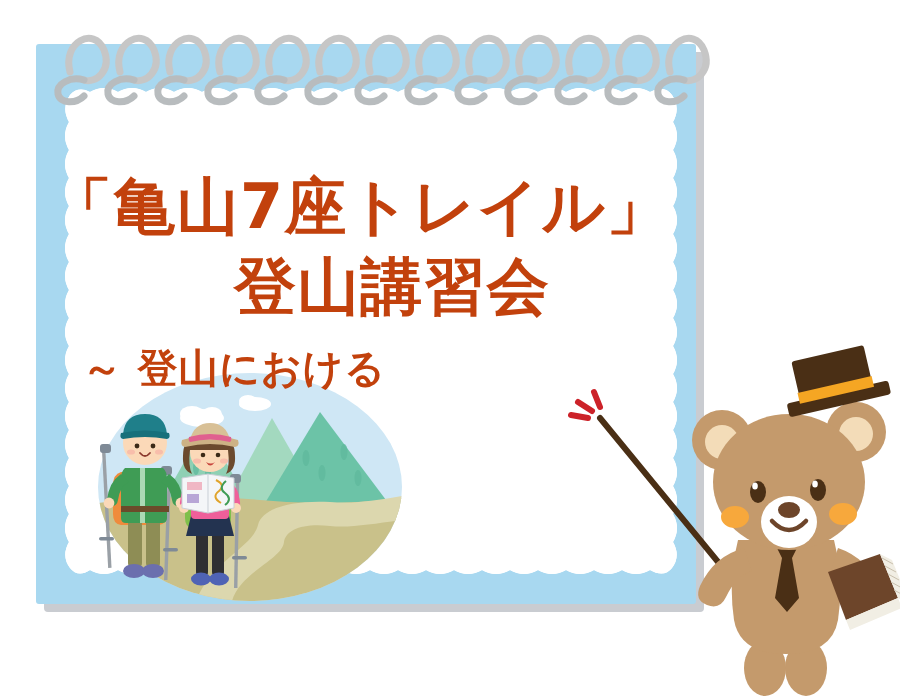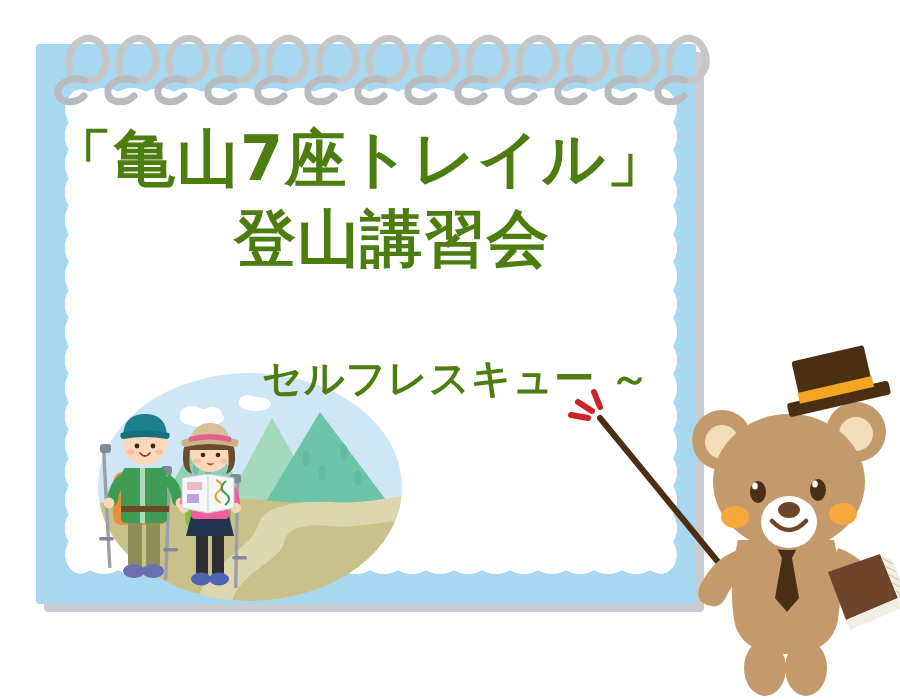--- a/index.html
+++ b/index.html
@@ -29,25 +29,26 @@
   
   .text-layer {
     position: absolute;
     left: 0; top: 0;
     width: 900px; height: 700px;
     pointer-events: none;
   }
 
   .title-line {
     position: absolute;
-    color: #4d7c0f;
+    color: #c2410c;
     font-weight: bold;
     letter-spacing: 0.02em;
     white-space: nowrap;
     line-height: 1;
+    margin-top: 48px;
   }
 
   #title-1 {
     left: 0; right: 0;
     top: 128px;
     text-align: center;
     font-size: 62px;
     padding-right: 180px;
   }
   #title-2 {
@@ -349,16 +350,16 @@
 
       <ellipse cx="789" cy="522" rx="28" ry="26" fill="#ffffff"></ellipse>
       <ellipse cx="789" cy="510" rx="11" ry="8" fill="#6d452a"></ellipse>
       <path d="M772,521 q17,18 34,0" stroke="#6d452a" stroke-width="4.5" fill="none" stroke-linecap="round"></path>
     </g>
   </svg>
 
   <div class="text-layer">
     <div class="title-line" id="title-1">「亀山7座トレイル」</div>
     <div class="title-line" id="title-2">登山講習会</div>
-    <div class="title-line" id="subtitle-2">セルフレスキュー ～</div>
+    <div class="title-line" id="subtitle-1">～ 登山における</div>
   </div>
 
 </div>
 
 </body></html>

